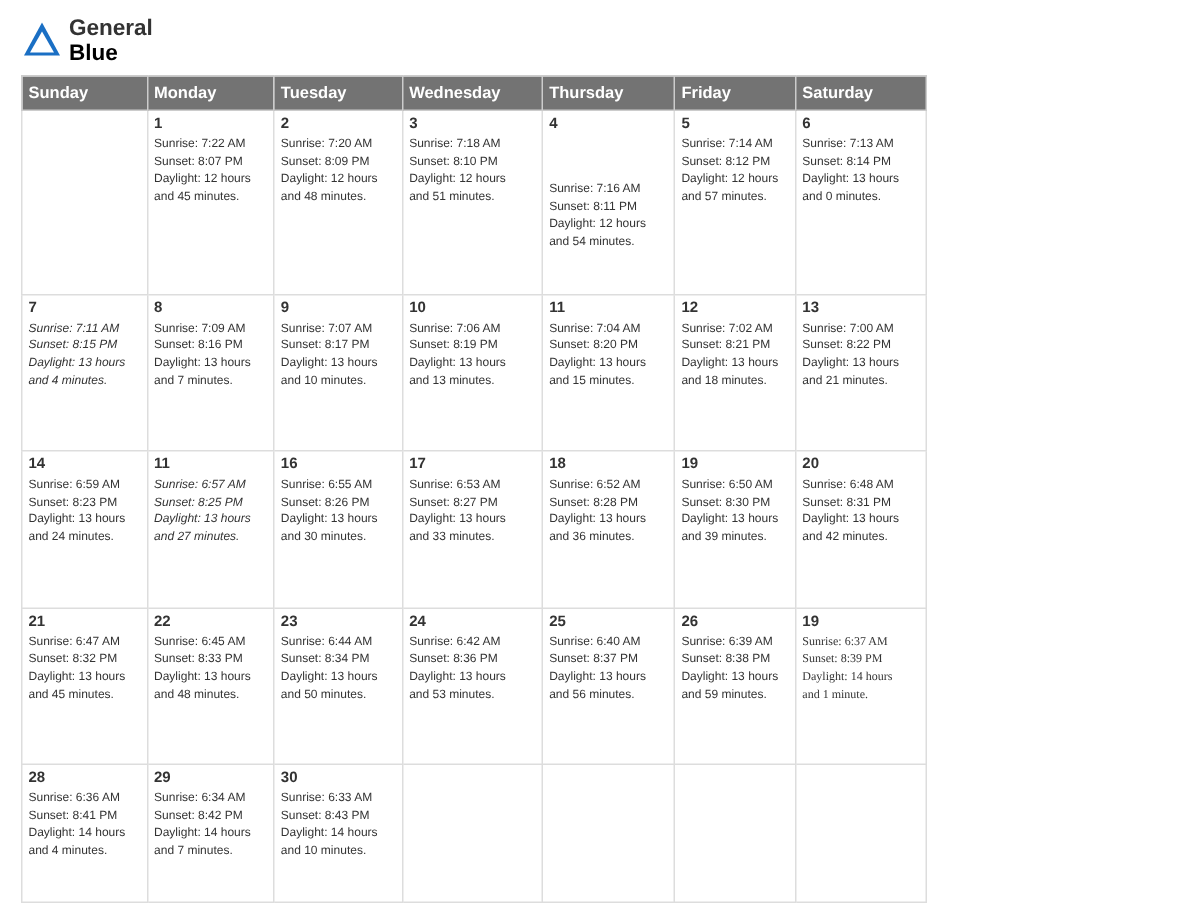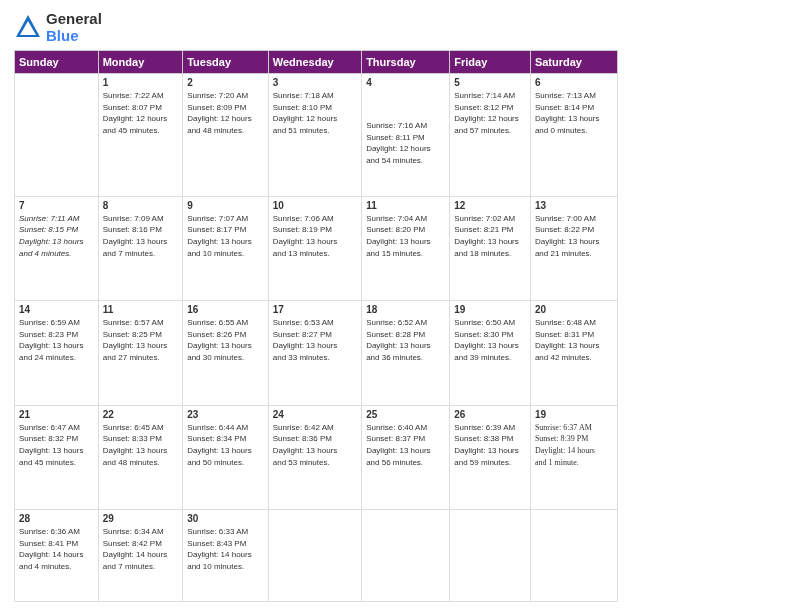--- a/index.html
+++ b/index.html
@@ -44,21 +44,21 @@
     .title-location {
       font-size: 14px;
       color: #555;
     }
     table {
       width: 100%;
       border-collapse: collapse;
       flex: 1;
     }
     thead tr th {
-      background-color: #701a75;
+      background-color: #737373;
       color: #fff;
       font-size: 11px;
       font-weight: bold;
       padding: 5px 4px;
       text-align: left;
       border: 1px solid #ccc;
     }
     tbody tr td {
       border: 1px solid #ddd;
       vertical-align: top;
@@ -92,21 +92,21 @@
 
 <div class="page">
   <div class="header">
     <div class="logo">
       <svg class="logo-icon" viewBox="0 0 28 28">
         <polygon points="14,2 26,24 2,24" fill="#1a6fc4"></polygon>
         <polygon points="14,8 22,22 6,22" fill="#fff"></polygon>
       </svg>
       <div>
         <div style="font-size:15px;font-weight:bold;color:#333;">General</div>
-        <div style="font-size:15px;font-weight:bold;color:#3b82f6;">Blue</div>
+        <div style="font-size:15px;font-weight:bold;color:#000000;">Blue</div>
       </div>
     </div>
     <div class="title-block">
       <div class="title-month"></div>
       <div class="title-location"></div>
     </div>
   </div>
 
   <table>
     <thead>
@@ -220,21 +220,21 @@
         <tr>
           <td>
             <span class="day-num">14</span>
             <div class="day-info" style="white-space: pre-line;">Sunrise: 6:59 AM
 Sunset: 8:23 PM
 Daylight: 13 hours
 and 24 minutes.</div>
           </td>
           <td>
             <span class="day-num">11</span>
-            <div class="day-info" style="white-space: pre-line;">Sunrise: 6:57 AM
+            <div class="day-info" style="white-space: pre-line; font-style: italic;">Sunrise: 6:57 AM
 Sunset: 8:25 PM
 Daylight: 13 hours
 and 27 minutes.</div>
           </td>
           <td>
             <span class="day-num">16</span>
             <div class="day-info" style="white-space: pre-line;">Sunrise: 6:55 AM
 Sunset: 8:26 PM
 Daylight: 13 hours
 and 30 minutes.</div>

